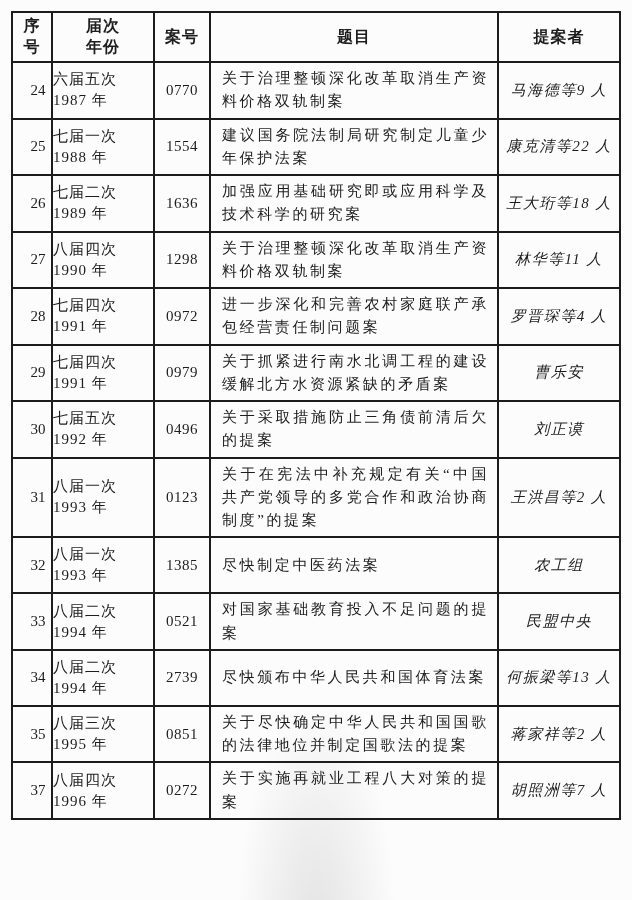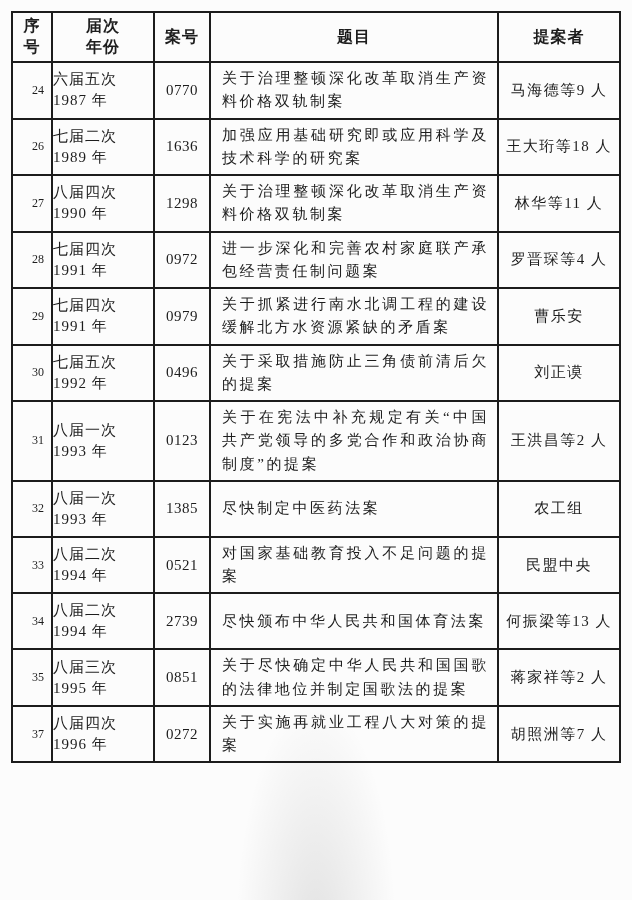--- a/index.html
+++ b/index.html
@@ -34,30 +34,30 @@
     font-weight:bold;
     text-align:center;
     line-height:1.3;
     letter-spacing:1px;
     font-family:"Liberation Sans","DejaVu Sans",sans-serif;
   }
   tbody td{
     height:56px;
     font-size:15px;
   }
-  td.c-index{text-align:center;font-size:12px;padding-left:12px;}
+  td.c-index{text-align:center;font-size:15px;padding-left:12px;}
   td.c-session{text-align:left;line-height:1.4;letter-spacing:1px;}
   td.c-case{text-align:center;letter-spacing:0.5px;margin-top:28px;}
   td.c-title{
     text-align:justify;
     letter-spacing:2.6px;
     line-height:1.55;
     padding:4px 8px 4px 11px;
   }
-  td.c-proposer{text-align:center;letter-spacing:1.5px;}
+  td.c-proposer{text-align:center;letter-spacing:1.5px;font-style:italic;}
   .hdr-line{display:block;}
 </style>
 </head>
 <body>
 
 <div class="scan-page">
   <table class="proposals">
     <colgroup>
       <col style="width:40px">
       <col style="width:102px">
@@ -85,20 +85,30 @@
     <td class="c-index">24</td>
     <td class="c-session">
       <span class="hdr-line">六届五次</span>
       <span class="hdr-line">1987 年</span>
     </td>
     <td class="c-case">0770</td>
     <td class="c-title">关于治理整顿深化改革取消生产资料价格双轨制案</td>
     <td class="c-proposer">马海德等9 人</td>
   </tr>
 
+  <tr>
+    <td class="c-index">25</td>
+    <td class="c-session">
+      <span class="hdr-line">七届一次</span>
+      <span class="hdr-line">1988 年</span>
+    </td>
+    <td class="c-case">1554</td>
+    <td class="c-title">建议国务院法制局研究制定儿童少年保护法案</td>
+    <td class="c-proposer">康克清等22 人</td>
+  </tr>
 
   <tr>
     <td class="c-index">26</td>
     <td class="c-session">
       <span class="hdr-line">七届二次</span>
       <span class="hdr-line">1989 年</span>
     </td>
     <td class="c-case">1636</td>
     <td class="c-title">加强应用基础研究即或应用科学及技术科学的研究案</td>
     <td class="c-proposer">王大珩等18 人</td>

